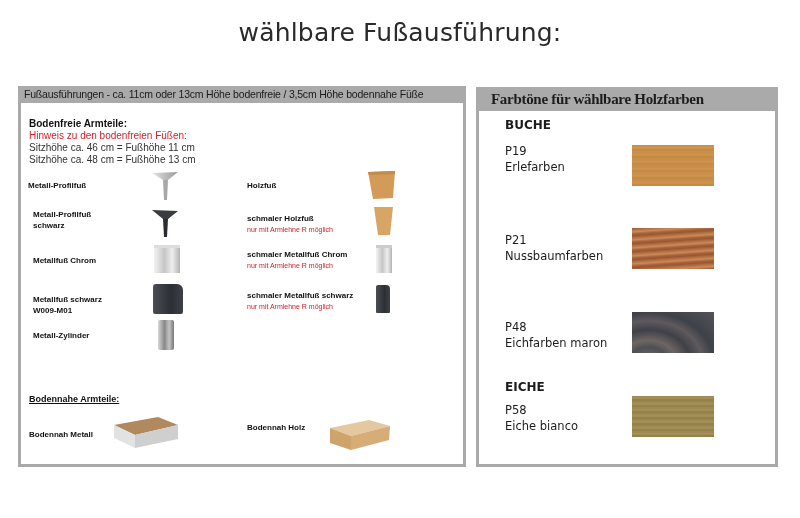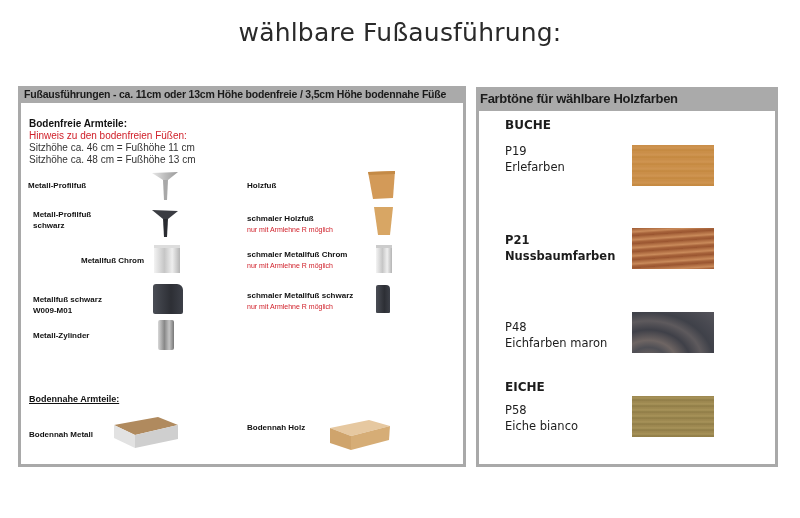--- a/index.html
+++ b/index.html
@@ -12,21 +12,21 @@
       color: #2a2a2a; letter-spacing: 0.2px;
     }
 
     
     .left-panel {
       position: absolute; left: 18px; top: 86px; width: 448px; height: 381px;
       border: 3px solid #a9a9a9; border-top: none; background: #fff;
     }
     .left-header {
       height: 17px; background: #aaaaaa; color: #1a1a1a;
-      font-family: "Liberation Sans", sans-serif; font-weight: bold; font-size: 10.5px;
+      font-family: "Liberation Sans", sans-serif; font-weight: normal; font-size: 10.5px;
       line-height: 17px; padding-left: 6px; white-space: nowrap; overflow: hidden;
       margin-left: -3px; margin-right: -3px; letter-spacing: -0.2px;
     }
     .intro { position: absolute; left: 8px; top: 32px; font-family: Liberation Sans, sans-serif; font-size: 10px; line-height: 12px; }
     .intro .bold { font-weight: bold; color: #111; }
     .intro .red { color: #d0202a; }
     .intro .plain { color: #333; }
 
     .foot-item { position: absolute; font-family: "Liberation Sans", sans-serif; font-size: 8px; line-height: 11px; font-weight: bold; color: #111; }
     .foot-item .note { display: block; font-weight: normal; color: #d0202a; font-size: 7px; }
@@ -40,22 +40,22 @@
       font-size: 9px; font-weight: bold; text-decoration: underline; color: #111;
     }
 
     
     .right-panel {
       position: absolute; left: 476px; top: 87px; width: 302px; height: 380px;
       border: 3px solid #a9a9a9; border-top: none; background: #fff;
     }
     .right-header {
       height: 24px; background: #aaaaaa; color: #1c1c1c; margin-left: -3px; margin-right: -3px;
-      font-family: Liberation Sans, sans-serif; font-weight: bold; font-size: 13px;
-      line-height: 24px; padding-left: 4px; white-space: nowrap; letter-spacing: -0.3px;
+      font-family: Liberation Serif, serif; font-weight: bold; font-size: 15px;
+      line-height: 24px; padding-left: 15px; white-space: nowrap; letter-spacing: -0.3px;
     }
     .wood-group { position: absolute; left: 26px; font-family: "DejaVu Sans", sans-serif; font-size: 12px; font-weight: bold; color: #1c1c1c; text-align: center; }
     .swatch-label { position: absolute; left: 26px; font-family: "DejaVu Sans", sans-serif; font-size: 11.5px; line-height: 16px; color: #1c1c1c; }
     .swatch { position: absolute; left: 153px; width: 82px; height: 41px; }
     .sw-p19 { background: repeating-linear-gradient(180deg,#c98d47 0px,#cf9552 3px,#c4883f 5px,#cc914b 7px); }
     .sw-p21 { background: repeating-linear-gradient(176deg,#9e5a34 0px,#b57347 2px,#c98a5a 4px,#a6623a 6px,#9a5530 8px); }
     .sw-p48 { background: radial-gradient(ellipse at 20% 120%, #7a6c66 0%, #4f4f55 20%, #6e6563 30%, #3f4048 45%, #5e5a5d 58%, #3f4149 70%, #55545b 100%); }
     .sw-p58 { background: repeating-linear-gradient(180deg,#9b874f 0px,#a8935a 2px,#8f7c46 4px,#a08b53 6px); }
 </style>
 </head>
@@ -90,21 +90,21 @@
 
   <div class="foot-item" style="left:12px; top:123px;">
     <span>Metall-Profilfuß</span><br>
     <span>schwarz</span>
   </div>
   <svg class="foot-img" style="left:129px; top:121px;" width="30" height="32" viewBox="0 0 30 32">
     <polygon points="2,3 28,4 18,12 13,12" fill="#3a3c42"></polygon>
     <polygon points="13,12 18,12 17,30 14,30" fill="#2a2c31"></polygon>
   </svg>
 
-  <div class="foot-item" style="left:12px; top:169px;margin-left:48px;">
+  <div class="foot-item" style="left:12px; top:169px;">
     <span>Metallfuß Chrom</span>
   </div>
   <div class="foot-img chrome" style="left:133px; top:159px; width:26px; height:28px; border-top:3px solid #ddd;"></div>
 
   <div class="foot-item" style="left:12px; top:208px;">
     <span>Metallfuß schwarz</span><br>
     <span>W009-M01</span>
   </div>
   <div class="foot-img black" style="left:132px; top:198px; width:30px; height:30px; border-radius:3px 6px 2px 2px;"></div>
 
@@ -166,21 +166,21 @@
   <div class="right-header">Farbtöne für wählbare Holzfarben</div>
 
   <div class="wood-group" style="top:31px;">BUCHE</div>
 
   <div class="swatch-label" style="top:56px;">
     <div>P19</div>
     <div>Erlefarben</div>
   </div>
   <div class="swatch sw-p19" style="top:58px;"></div>
 
-  <div class="swatch-label" style="top:145px;font-weight:bold;">
+  <div class="swatch-label" style="top:145px;">
     <div>P21</div>
     <div>Nussbaumfarben</div>
   </div>
   <div class="swatch sw-p21" style="top:141px;"></div>
 
   <div class="swatch-label" style="top:232px;">
     <div>P48</div>
     <div>Eichfarben maron</div>
   </div>
   <div class="swatch sw-p48" style="top:225px;"></div>

